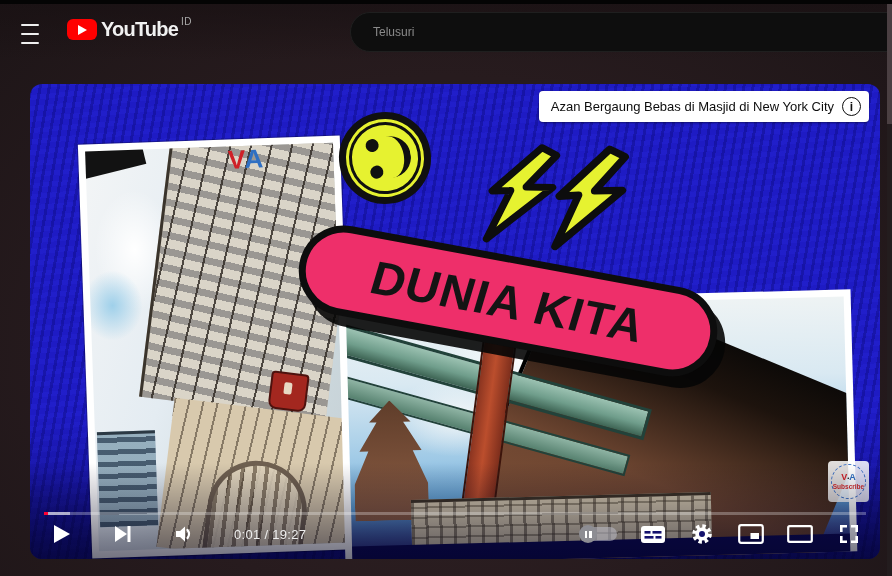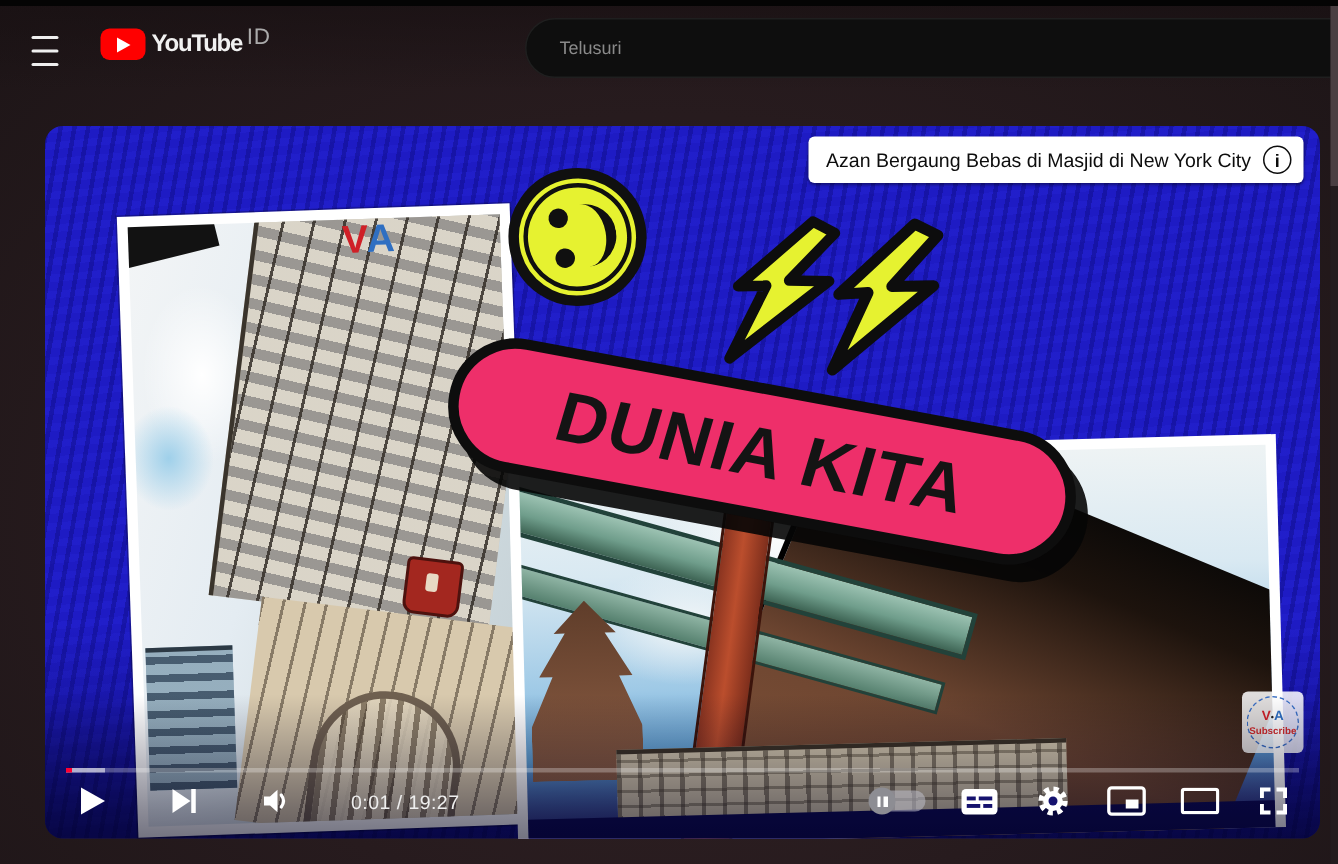--- a/index.html
+++ b/index.html
@@ -13,22 +13,22 @@
   .top-strip{position:absolute;top:0;left:0;width:892px;height:4px;background:#040404;}
   .header{position:absolute;top:4px;left:0;width:892px;height:56px;
     background:linear-gradient(180deg, rgba(24,16,18,0.65), rgba(24,16,18,0.0));}
   .hamburger{position:absolute;left:21px;top:18px;width:22px;height:20px;cursor:pointer;
     display:flex;flex-direction:column;justify-content:space-between;padding:2px 0;}
   .hamburger span{display:block;width:18px;height:2px;background:#efefef;border-radius:1px;}
   .logo{position:absolute;left:67px;top:12px;display:flex;align-items:flex-start;cursor:pointer;}
   .logo-badge{width:30px;height:21px;background:#ff0000;border-radius:6px;position:relative;margin-top:3px;}
   .logo-badge:after{content:"";position:absolute;left:11px;top:6px;border-left:9px solid #fff;
     border-top:5px solid transparent;border-bottom:5px solid transparent;}
-  .logo-text{color:#f1f1f1;font-size:16px;font-weight:700;letter-spacing:-0.8px;margin-left:4px;line-height:27px;}
-  .logo-country{color:#aaaaaa;font-size:15px;margin-left:3px;margin-top:0px;letter-spacing:0.5px;}
+  .logo-text{color:#f1f1f1;font-size:20px;font-weight:700;letter-spacing:-0.8px;margin-left:4px;line-height:27px;}
+  .logo-country{color:#aaaaaa;font-size:10px;margin-left:3px;margin-top:0px;letter-spacing:0.5px;}
   .search-box{position:absolute;left:350px;top:8px;width:560px;height:38px;background:#0e0e0e;
     border:1px solid #1f1f1f;border-radius:20px 0 0 20px;display:flex;align-items:center;}
   .search-box input{background:transparent;border:none;outline:none;color:#ec4899;
     font-size:12px;margin-left:20px;width:480px;font-family:"Liberation Sans",sans-serif;}
   .search-box input::placeholder{color:#8a8a8a;}
   .scrollbar{position:absolute;right:0;top:4px;width:5px;height:572px;background:#231c1e;}
   .scrollbar-thumb{position:absolute;top:0;left:0;width:5px;height:120px;background:#4a3f42;}
 
   
   .player{position:absolute;left:30px;top:84px;width:850px;height:475px;border-radius:12px;

